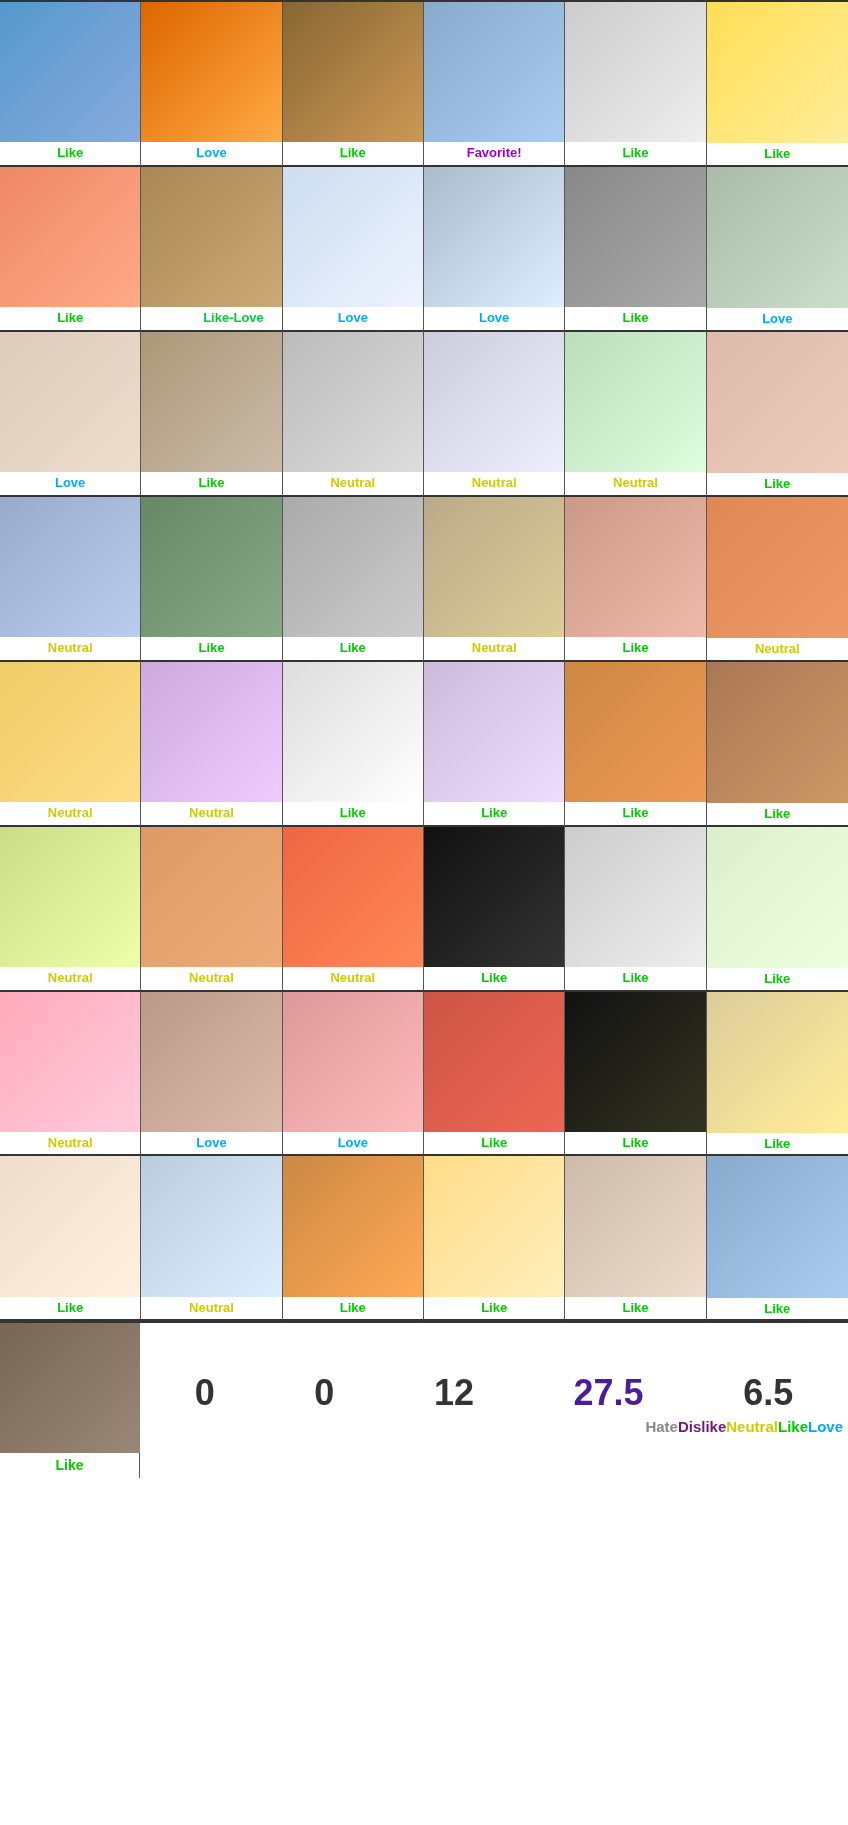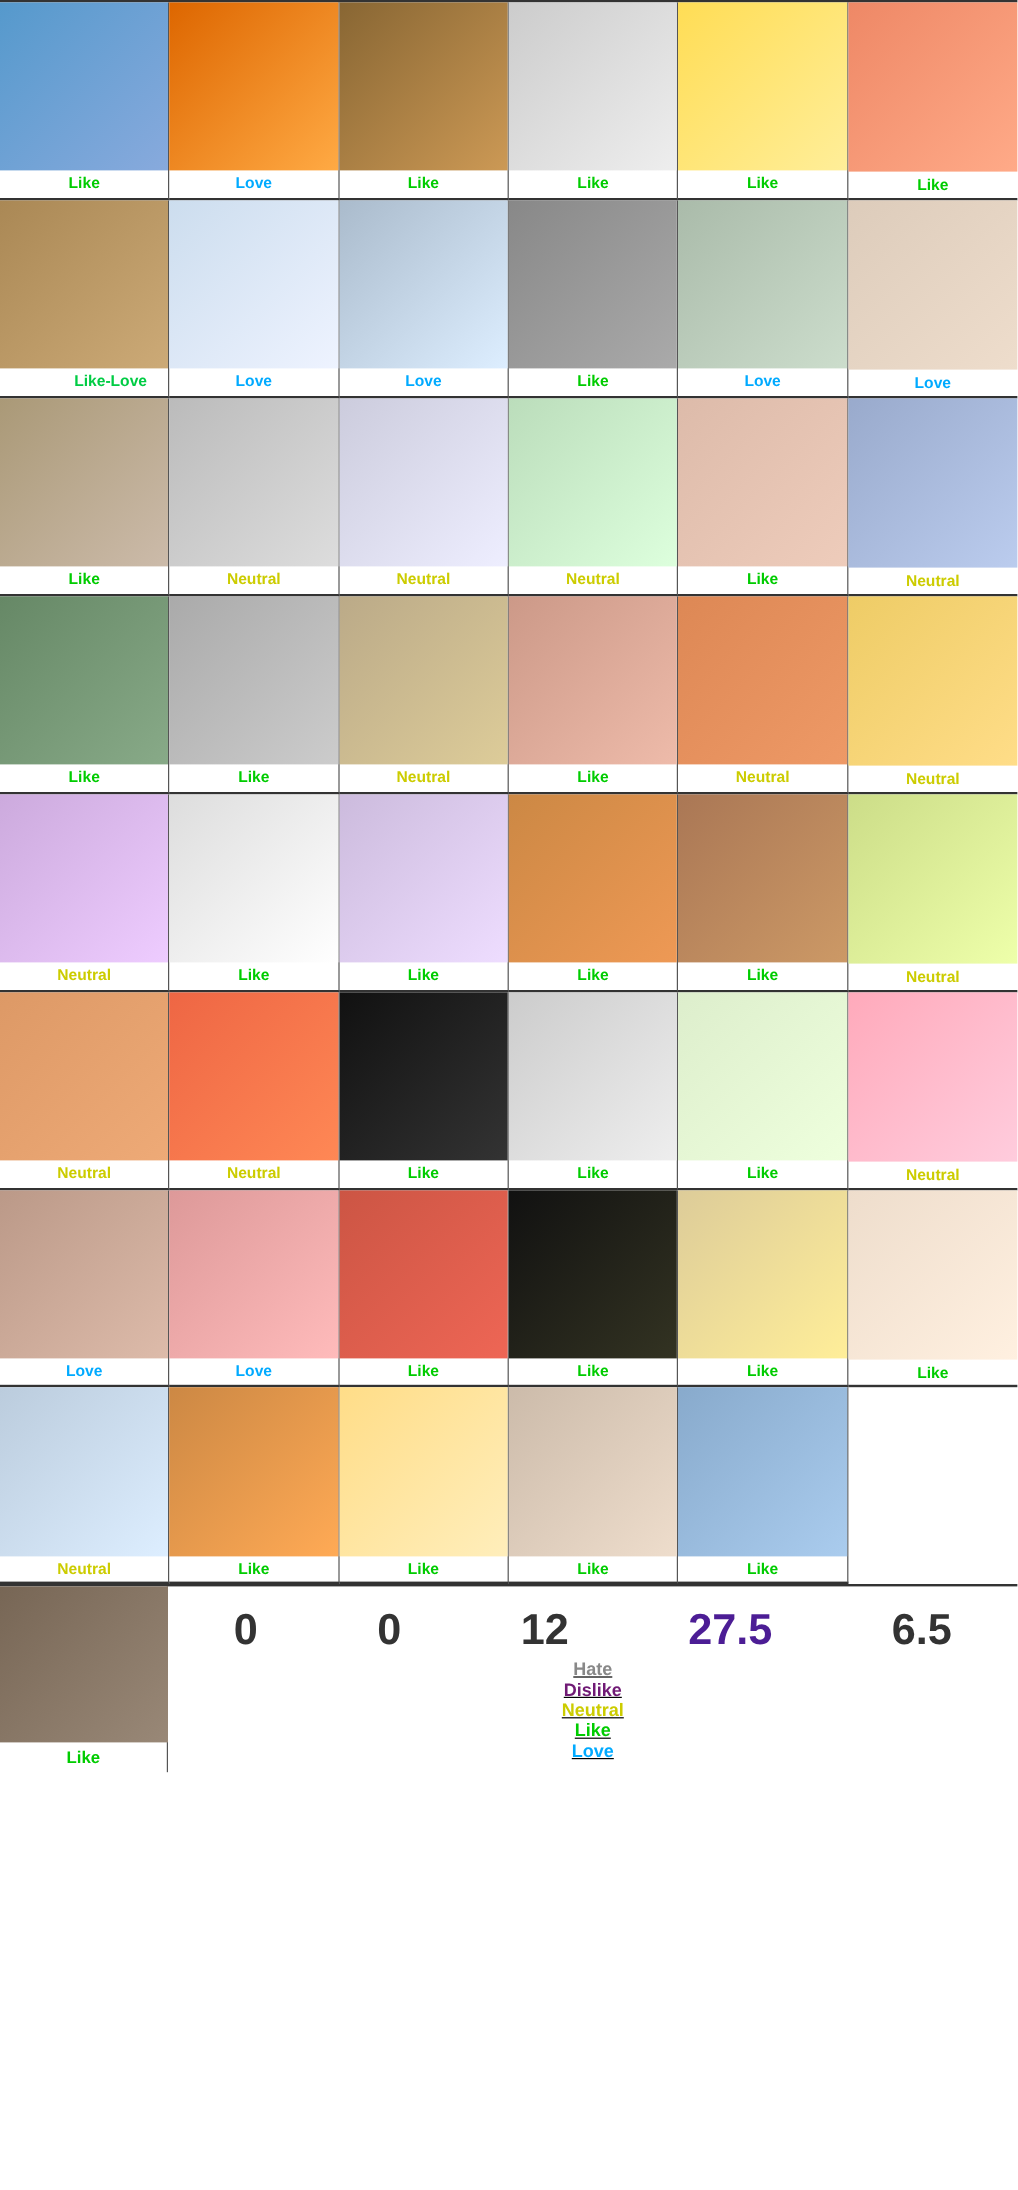--- a/index.html
+++ b/index.html
@@ -73,24 +73,22 @@
       justify-content: space-around;
       padding: 10px 5px 2px 5px;
     }
     .stat-num {
       font-weight: bold;
       font-size: 36px;
       text-align: center;
     }
     .stats-labels {
       display: flex;
-      flex-direction: column;
-      justify-content: space-between;
+      justify-content: flex-end;
       padding: 2px 5px 5px 5px;
-      text-decoration: underline;
     }
     .stat-label {
       font-weight: bold;
       font-size: 15px;
       text-align: center;
     }
     .summary-cell {
       display: flex;
       flex-direction: column;
       align-items: center;
@@ -158,20 +156,24 @@
       </div>
       <div class="cell">
         <div class="img-placeholder c2"></div>
         <div class="label love">Love</div>
       </div>
       <div class="cell">
         <div class="img-placeholder c3"></div>
         <div class="label like">Like</div>
       </div>
       <div class="cell">
+        <div class="img-placeholder c4"></div>
+        <div class="label favorite">Favorite!</div>
+      </div>
+      <div class="cell">
         <div class="img-placeholder c5"></div>
         <div class="label like">Like</div>
       </div>
       <div class="cell">
         <div class="img-placeholder c6"></div>
         <div class="label like">Like</div>
       </div>
       <div class="cell">
         <div class="img-placeholder c7"></div>
         <div class="label like">Like</div>

